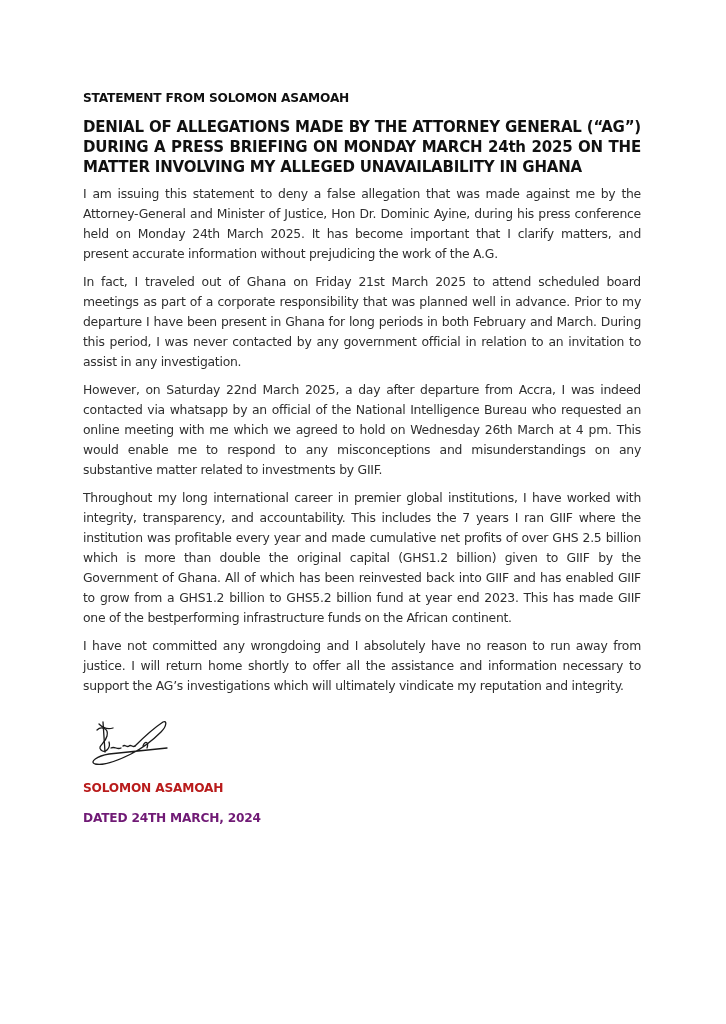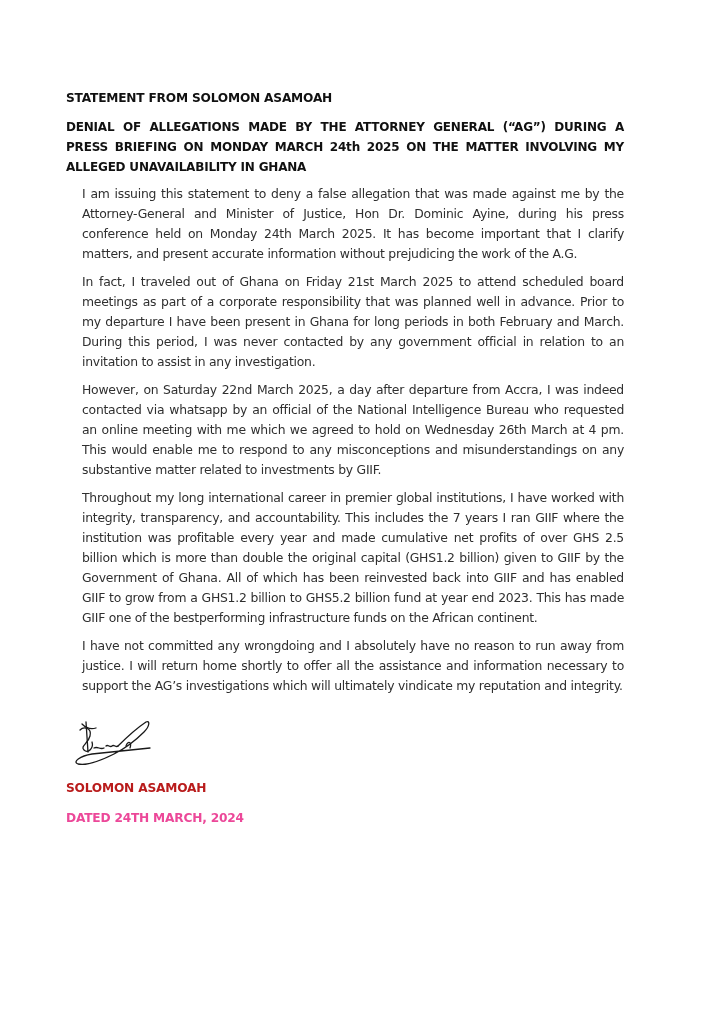--- a/index.html
+++ b/index.html
@@ -10,72 +10,72 @@
     body {
       width: 726px;
       height: 1024px;
       position: relative;
       overflow: hidden;
       font-family: "DejaVu Sans", sans-serif;
       color: #2b2b2b;
     }
     .page {
       position: absolute;
-      left: 66px;
+      left: 83px;
       top: 88px;
       width: 558px;
     }
     .title {
       font-family: "DejaVu Sans", sans-serif;
       font-weight: bold;
       font-size: 12.2px;
       color: #111;
       letter-spacing: -0.2px;
       margin: 0 0 9px 0;
       line-height: 20px;
     }
     .subtitle {
       font-family: "DejaVu Sans", sans-serif;
       font-weight: bold;
-      font-size: 12px;
+      font-size: 15px;
       color: #111;
       line-height: 20px;
       letter-spacing: -0.2px;
       margin: 0 0 7px 0;
       text-align: justify;
     }
     .para {
       font-family: "DejaVu Sans", sans-serif;
       font-size: 12.4px;
       line-height: 20px;
       letter-spacing: -0.25px;
       color: #2f2f2f;
       text-align: justify;
-      margin: 0 0 8px 16px;
+      margin: 0 0 8px 0;
     }
     .signature {
       margin-top: 22px;
       width: 110px;
       height: 52px;
       margin-left: 4px;
     }
     .signoff {
       font-family: "DejaVu Sans", sans-serif;
       font-weight: bold;
       font-size: 12.2px;
       color: #b91c1c;
       line-height: 20px;
       letter-spacing: -0.2px;
       margin: 8px 0 10px 0;
     }
     .dated {
       font-family: "DejaVu Sans", sans-serif;
       font-weight: bold;
       font-size: 12.2px;
-      color: #ec4899;
+      color: #701a75;
       line-height: 20px;
       letter-spacing: -0.2px;
       margin: 0;
     }
   </style>
 </head>
 <body>
 
 <div class="page">
   <h1 class="title">STATEMENT FROM SOLOMON ASAMOAH</h1>

